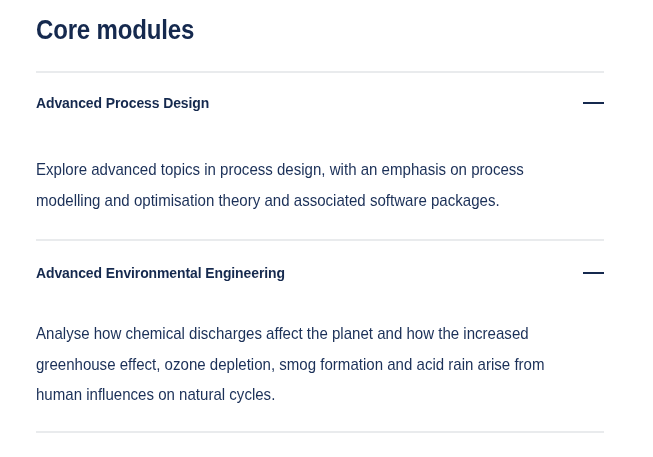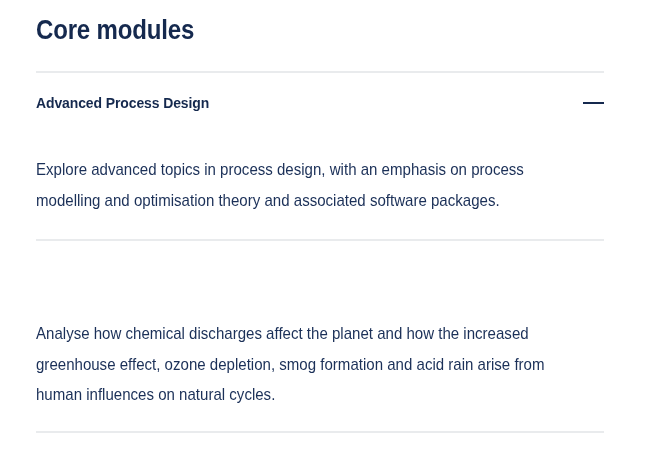--- a/index.html
+++ b/index.html
@@ -121,18 +121,24 @@
     <button class="accordion-header">
       <span class="accordion-title">Advanced Process Design</span>
       <span class="toggle-icon"></span>
     </button>
   </div>
 
   <div class="accordion-body body1">Explore advanced topics in process design, with an emphasis on process modelling and optimisation theory and associated software packages.</div>
 
   <div class="divider d2"></div>
 
+  <div class="accordion-item item2">
+    <button class="accordion-header">
+      <span class="accordion-title">Advanced Environmental Engineering</span>
+      <span class="toggle-icon"></span>
+    </button>
+  </div>
 
   <div class="accordion-body body2">Analyse how chemical discharges affect the planet and how the increased greenhouse effect, ozone depletion, smog formation and acid rain arise from human influences on natural cycles.</div>
 
   <div class="divider d3"></div>
 
 </div>
 
 </body></html>

